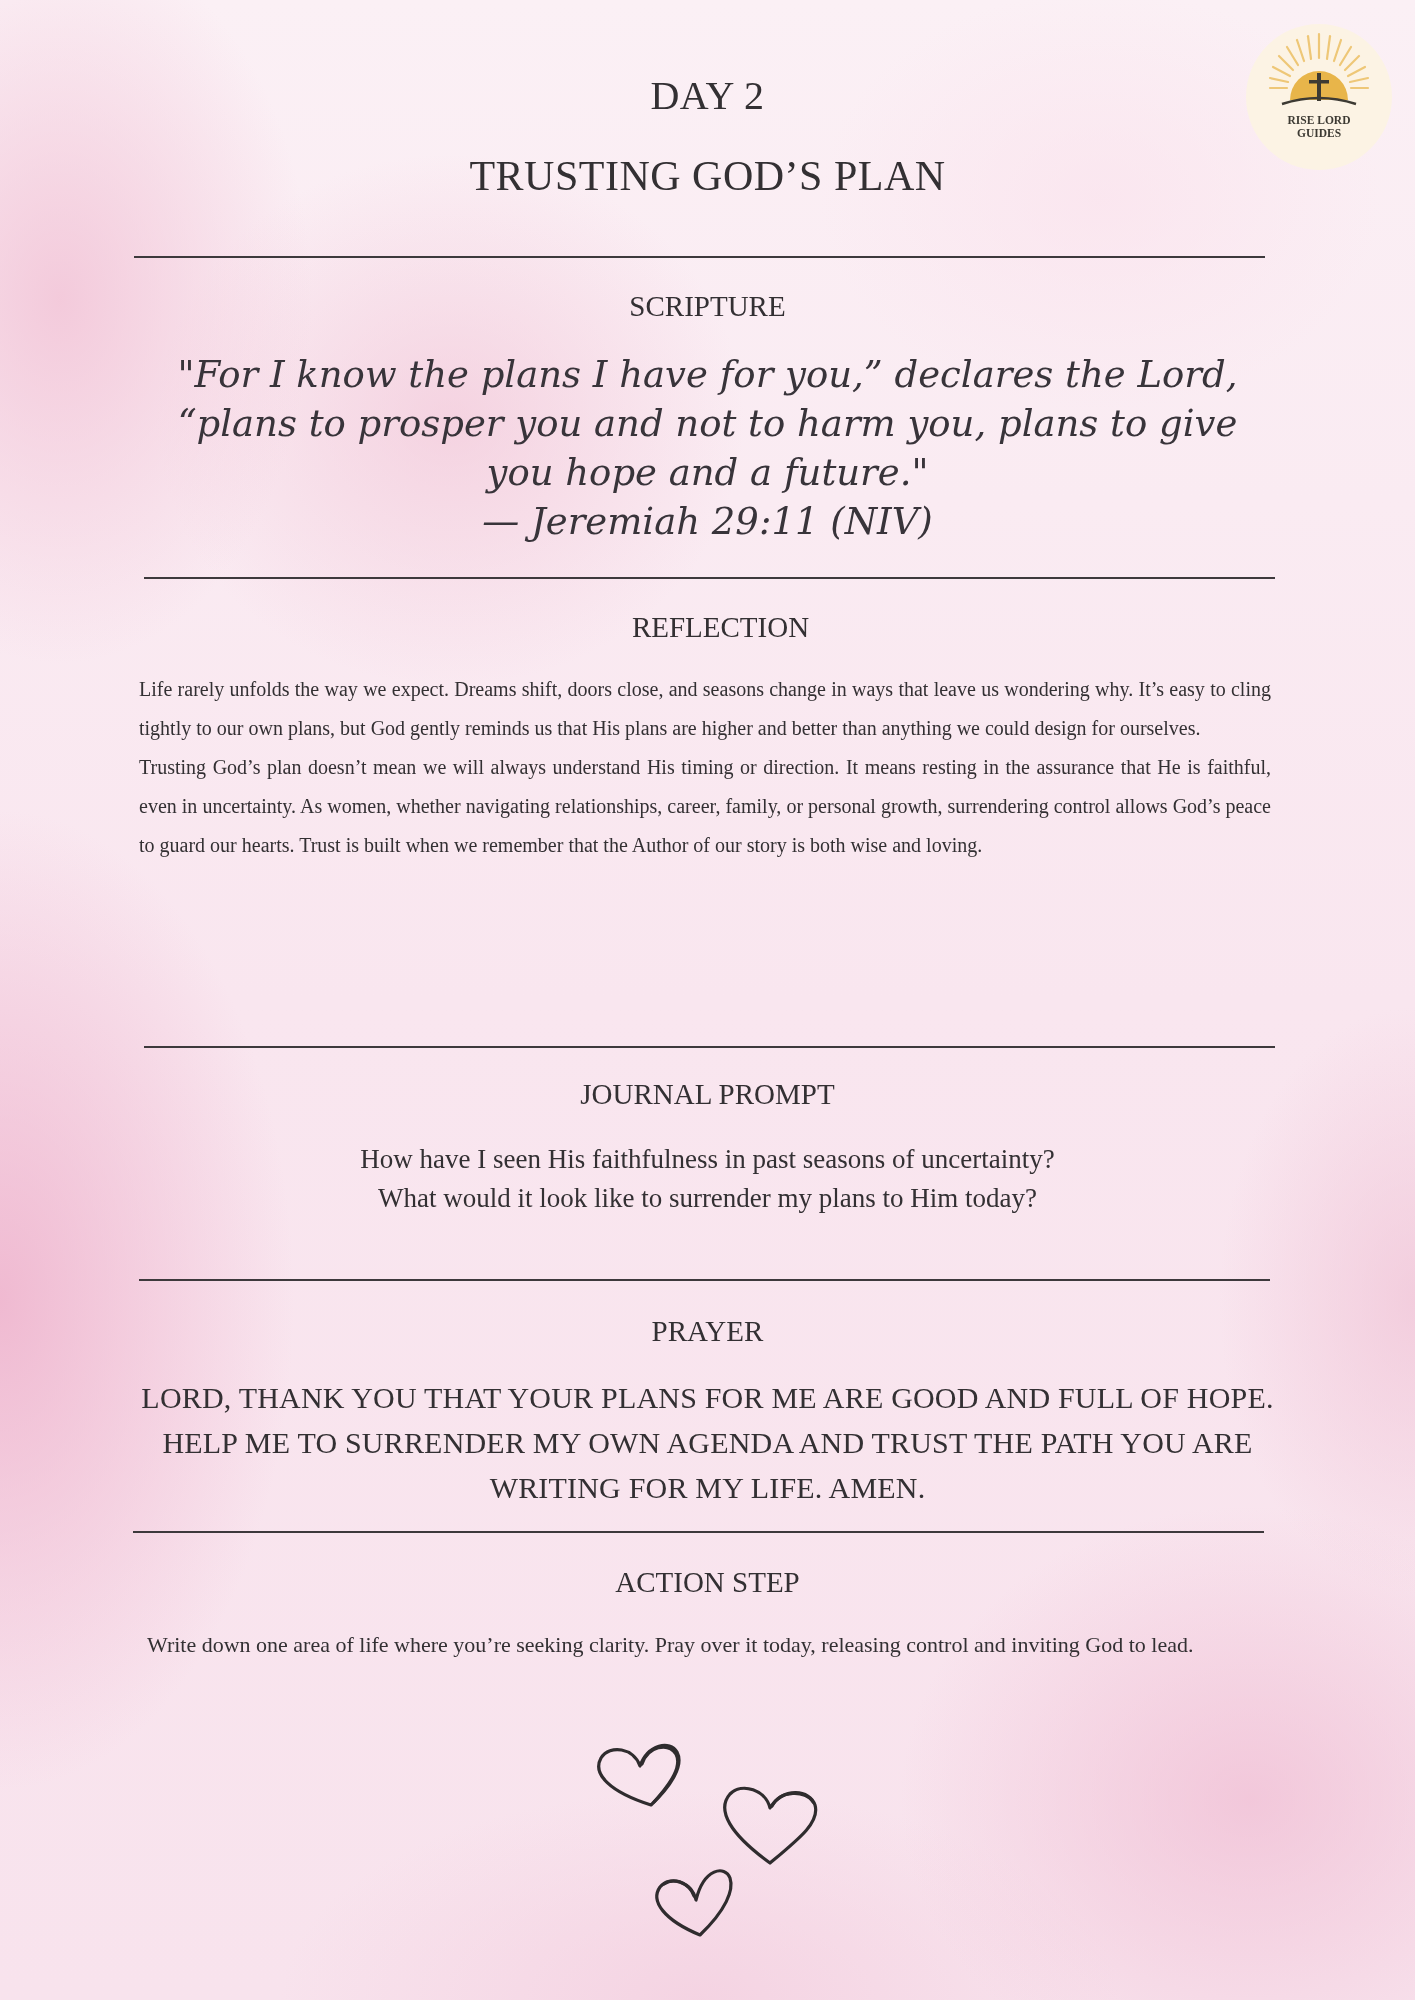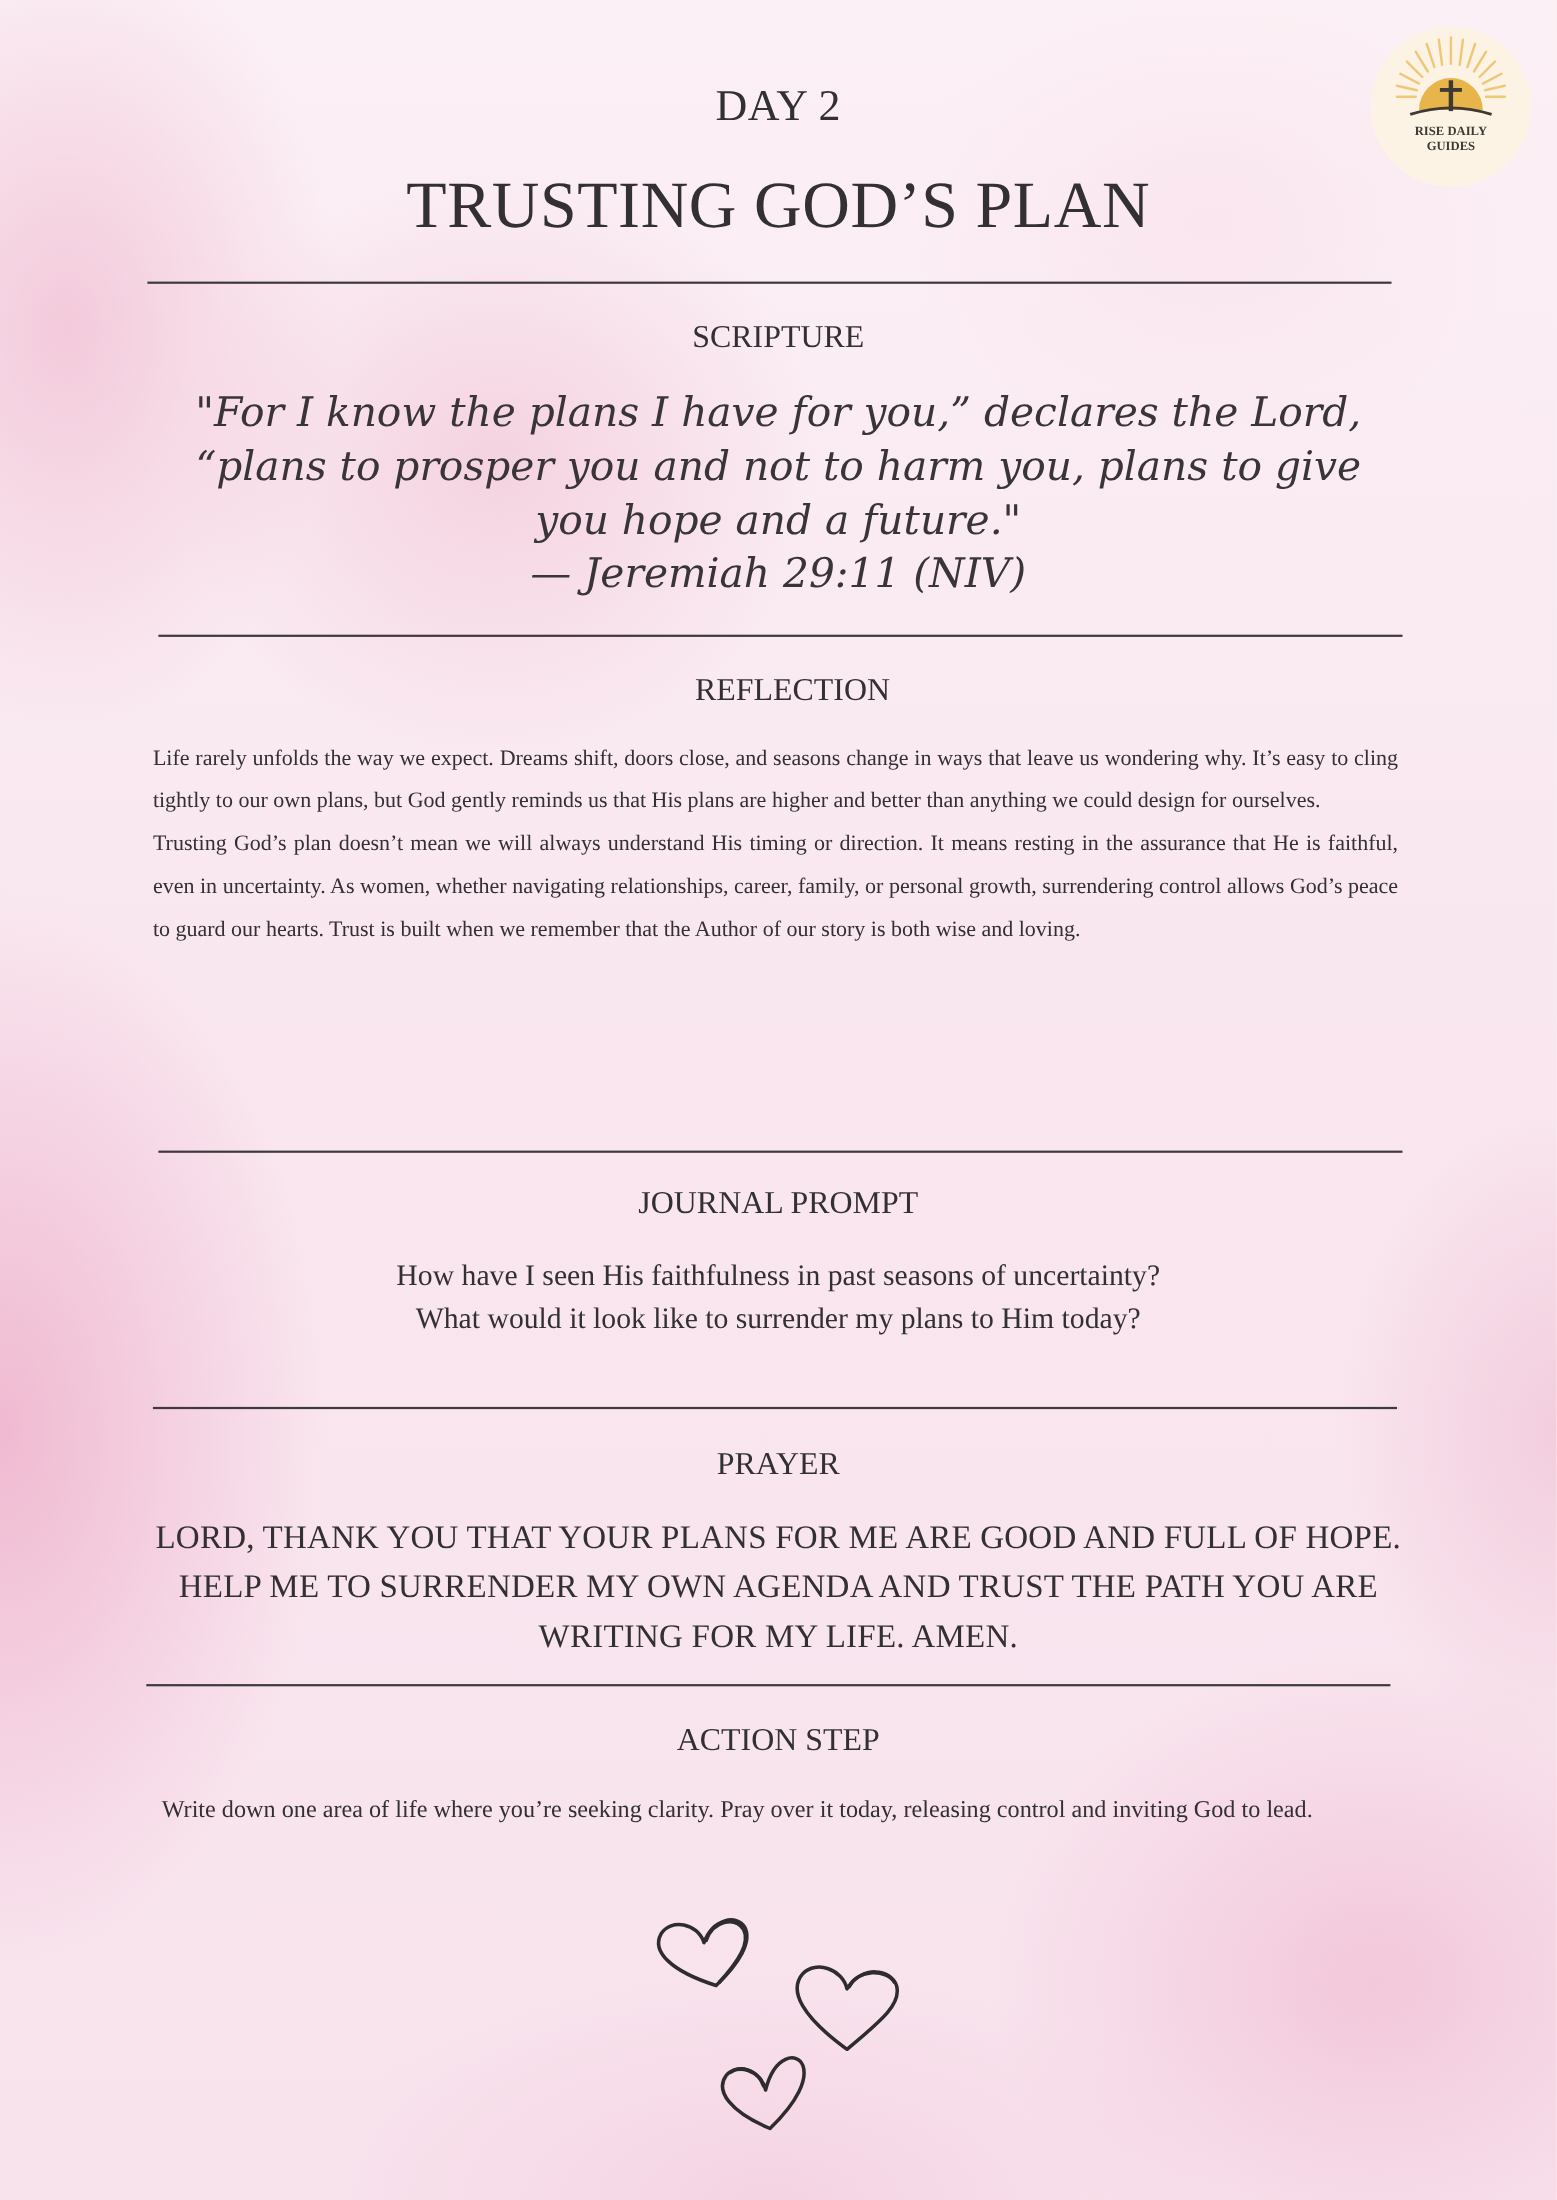--- a/index.html
+++ b/index.html
@@ -37,21 +37,21 @@
     .abs { position: absolute; }
     .center { text-align: center; left: 0; right: 0; }
 
     .day-label {
       top: 72px;
       font-size: 40px;
       letter-spacing: 0.5px;
     }
     .page-title {
       top: 152px;
-      font-size: 60px;
+      font-size: 42px;
       letter-spacing: 0.5px;
     }
     .divider {
       height: 2px;
       background: #3d393c;
     }
     .section-heading {
       font-size: 29px;
     }
     .scripture {
@@ -146,21 +146,21 @@
         <line x1="24" y1="54" x2="42" y2="58"></line>
         <line x1="122" y1="54" x2="104" y2="58"></line>
         <line x1="24" y1="64" x2="41" y2="64"></line>
         <line x1="122" y1="64" x2="105" y2="64"></line>
       </g>
       <path d="M44 76 A29 29 0 0 1 102 76 Z" fill="#e8b54a"></path>
       <path d="M36 80 Q73 68 110 80" stroke="#3d3a33" stroke-width="2.5" fill="none"></path>
       <rect x="71" y="49" width="4" height="28" fill="#3d3a33"></rect>
       <rect x="63" y="56" width="20" height="3.5" fill="#3d3a33"></rect>
     </svg>
-    <div class="logo-text" style="top:90px;">RISE DAILY</div>
+    <div class="logo-text" style="top:90px;">RISE LORD</div>
     <div class="logo-text" style="top:103px;">GUIDES</div>
   </div>
 
   <div class="abs center day-label">DAY 2</div>
   <div class="abs center page-title">TRUSTING GOD’S PLAN</div>
   <div class="abs divider" style="top:256px; left:134px; width:1131px;"></div>
 
   <div class="abs center section-heading" style="top:290px;">SCRIPTURE</div>
   <div class="abs scripture" style="top:350px;">
     <div>"For I know the plans I have for you,” declares the Lord,</div>

